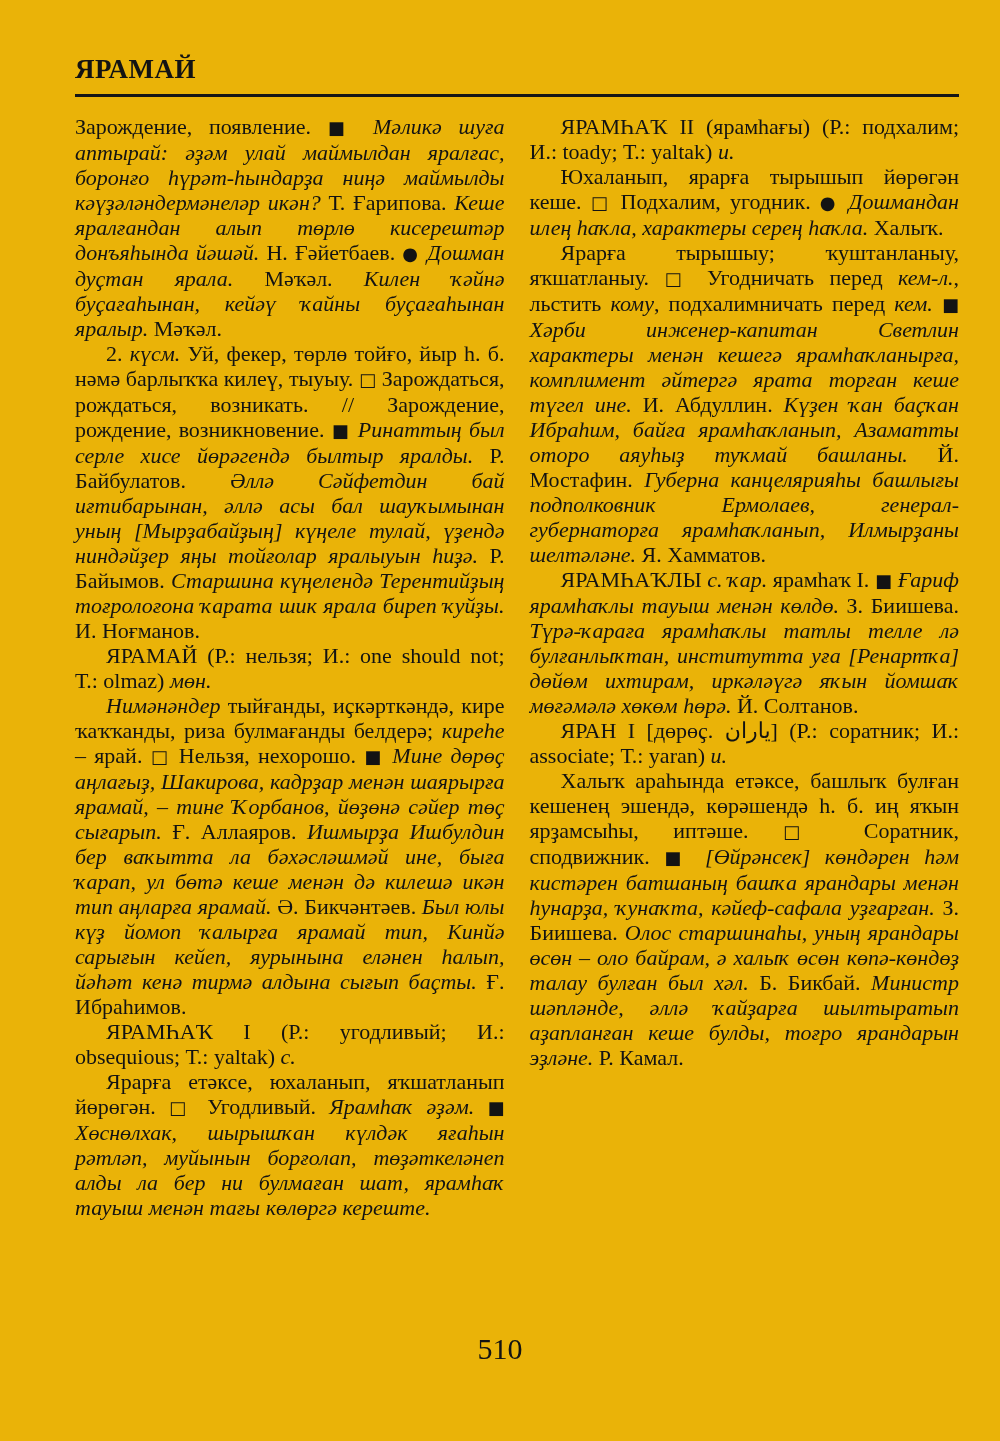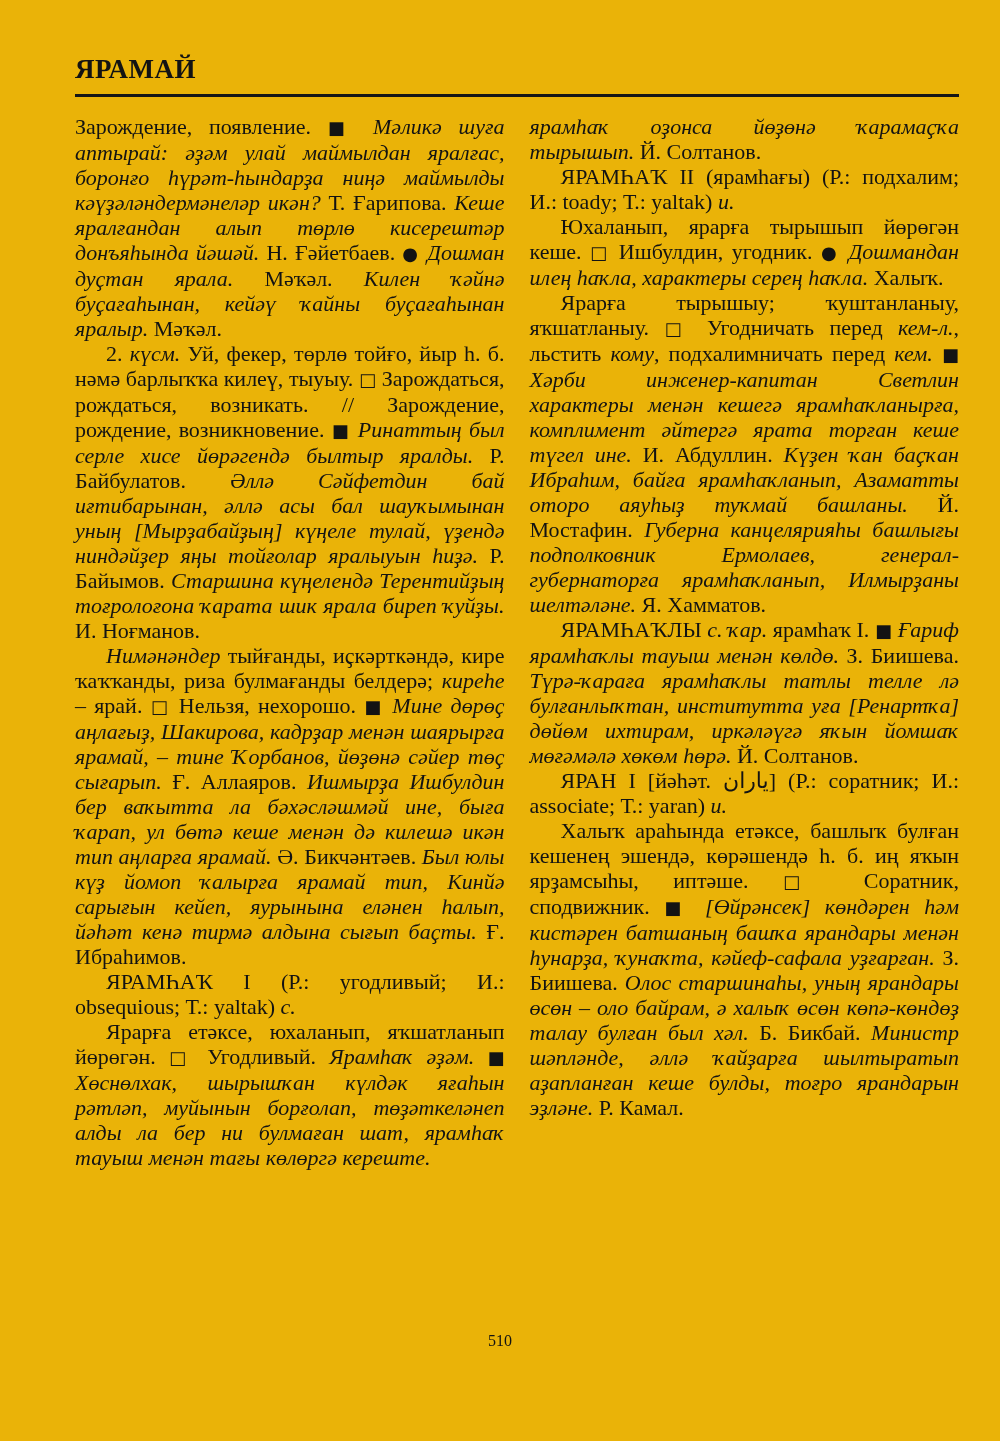--- a/index.html
+++ b/index.html
@@ -49,43 +49,43 @@
   .sym {
     font-family: "DejaVu Sans", sans-serif;
     font-size: 18px;
   }
   .page-number {
     position: absolute;
     left: 0;
     right: 0;
     top: 1332px;
     text-align: center;
-    font-size: 16px;
+    font-size: 30px;
   }
 </style>
 </head>
 <body>
 
 <div class="page">
   <div class="content">
     <div class="running-head">ЯРАМАЙ</div>
     <hr class="head-rule">
     <div class="columns">
       <div class="column">
           <p class="para"><span>Зарождение, появление. </span><span class="sym">■ </span><span class="i">Мәликә шуға аптырай: әҙәм улай маймылдан яралғас, боронғо һүрәт-һындарҙа ниңә маймылды кәүҙәләндермәнеләр икән? </span><span>Т. Ғарипова. </span><span class="i">Кеше яралғандан алып төрлө кисерештәр донъяһында йәшәй. </span><span>Н. Ғәйетбаев. </span><span class="sym">● </span><span class="i">Дошман дуҫтан ярала. </span><span>Мәҡәл. </span><span class="i">Килен ҡәйнә буҫағаһынан, кейәү ҡайны буҫағаһынан яралыр. </span><span>Мәҡәл.</span></p>
           <p class="para ind"><span class="b">2. </span><span class="i">күсм. </span><span>Уй, фекер, төрлө тойғо, йыр һ. б. нәмә барлыҡҡа килеү, тыуыу. </span><span class="sym">□ </span><span>Зарождаться, рождаться, возникать. // Зарождение, рождение, возникновение. </span><span class="sym">■ </span><span class="i">Ринаттың был серле хисе йөрәгендә былтыр яралды. </span><span>Р. Байбулатов. </span><span class="i">Әллә Сәйфетдин бай иғтибарынан, әллә асы бал шауҡымынан уның [Мырҙабайҙың] күңеле тулай, үҙендә ниндәйҙер яңы тойғолар яралыуын һиҙә. </span><span>Р. Байымов. </span><span class="i">Старшина күңелендә Терентийҙың тоғролоғона ҡарата шик ярала биреп ҡуйҙы. </span><span>И. Ноғманов.</span></p>
+          <p class="para ind"><span class="b">ЯРАМАЙ </span><span>(Р.: нельзя; И.: one should not; Т.: olmaz) </span><span class="i">мөн.</span></p>
           <p class="para ind"><span class="i">Нимәнәндер </span><span>тыйғанды, иҫкәрткәндә, кире ҡаҡҡанды, риза булмағанды белдерә; </span><span class="i">киреһе </span><span>– ярай. </span><span class="sym">□ </span><span>Нельзя, нехорошо. </span><span class="sym">■ </span><span class="i">Мине дөрөҫ аңлағыҙ, Шакирова, кадрҙар менән шаярырға ярамай, – тине Ҡорбанов, йөҙөнә сәйер төҫ сығарып. </span><span>Ғ. Аллаяров. </span><span class="i">Ишмырҙа Ишбулдин бер ваҡытта ла бәхәсләшмәй ине, быға ҡарап, ул бөтә кеше менән дә килешә икән тип аңларға ярамай. </span><span>Ә. Бикчәнтәев. </span><span class="i">Был юлы күҙ йомоп ҡалырға ярамай тип, Кинйә сарығын кейеп, яурынына еләнен һалып, йәһәт кенә тирмә алдына сығып баҫты. </span><span>Ғ. Ибраһимов.</span></p>
           <p class="para ind"><span class="b">ЯРАМҺАҠ I </span><span>(Р.: угодливый; И.: obsequious; Т.: yaltak) </span><span class="i">с.</span></p>
           <p class="para ind"><span>Ярарға етәксе, юхаланып, яҡшатланып йөрөгән. </span><span class="sym">□ </span><span>Угодливый. </span><span class="i">Ярамһаҡ әҙәм. </span><span class="sym">■ </span><span class="i">Хөснөлхак, шырышҡан күлдәк яғаһын рәтләп, муйынын борғолап, төҙәткеләнеп алды ла бер ни булмаған шат, ярамһаҡ тауыш менән тағы көлөргә кереште. </span></p>
         </div>
       <div class="column">
-          <p class="para"><span class="i">ярамһаҡ оҙонса йөҙөнә ҡарамаҫҡа тырышып. </span><span>Й. Солтанов.</span></p>
           <p class="para ind"><span class="b">ЯРАМҺАҠ II (ярамһағы) </span><span>(Р.: подхалим; И.: toady; Т.: yaltak) </span><span class="i">и.</span></p>
-          <p class="para ind"><span>Юхаланып, ярарға тырышып йөрөгән кеше. </span><span class="sym">□ </span><span>Ишбулдин, угодник. </span><span class="sym">● </span><span class="i">Дошмандан илең һаҡла, характеры серең һаҡла. </span><span>Халыҡ.</span></p>
+          <p class="para ind"><span>Юхаланып, ярарға тырышып йөрөгән кеше. </span><span class="sym">□ </span><span>Подхалим, угодник. </span><span class="sym">● </span><span class="i">Дошмандан илең һаҡла, характеры серең һаҡла. </span><span>Халыҡ.</span></p>
           <p class="para ind"><span>Ярарға тырышыу; ҡуштанланыу, яҡшатланыу. </span><span class="sym">□ </span><span>Угодничать перед </span><span class="i">кем-л.</span><span>, льстить </span><span class="i">кому</span><span>, подхалимничать перед </span><span class="i">кем. </span><span class="sym">■ </span><span class="i">Хәрби инженер-капитан Светлин характеры менән кешегә ярамһаҡланырға, комплимент әйтергә ярата торған кеше түгел ине. </span><span>И. Абдуллин. </span><span class="i">Күҙен ҡан баҫҡан Ибраһим, байға ярамһаҡланып, Азаматты оторо аяуһыҙ туҡмай башланы. </span><span>Й. Мостафин. </span><span class="i">Губерна канцелярияһы башлығы подполковник Ермолаев, генерал-губернаторға ярамһаҡланып, Илмырҙаны шелтәләне. </span><span>Я. Хамматов.</span></p>
           <p class="para ind"><span class="b">ЯРАМҺАҠЛЫ </span><span class="i">с. ҡар. </span><span class="b">ярамһаҡ I. </span><span class="sym">■ </span><span class="i">Ғариф ярамһаҡлы тауыш менән көлдө. </span><span>З. Биишева. </span><span class="i">Түрә-ҡараға ярамһаҡлы татлы телле лә булғанлыҡтан, институтта уға [Ренартҡа] дөйөм ихтирам, иркәләүгә яҡын йомшаҡ мөғәмәлә хөкөм һөрә. </span><span>Й. Солтанов.</span></p>
-          <p class="para ind"><span class="b">ЯРАН I </span><span>[йәһәт. </span><span>ياران</span><span>] (Р.: соратник; И.: associate; Т.: yaran) </span><span class="i">и.</span></p>
+          <p class="para ind"><span class="b">ЯРАН I </span><span>[дөрөҫ. </span><span>ياران</span><span>] (Р.: соратник; И.: associate; Т.: yaran) </span><span class="i">и.</span></p>
           <p class="para ind"><span>Халыҡ араһында етәксе, башлыҡ булған кешенең эшендә, көрәшендә һ. б. иң яҡын ярҙамсыһы, иптәше. </span><span class="sym">□ </span><span>Соратник, сподвижник. </span><span class="sym">■ </span><span class="i">[Өйрәнсек] көндәрен һәм кистәрен батшаның башҡа ярандары менән һунарҙа, ҡунаҡта, кәйеф-сафала уҙғарған. </span><span>З. Биишева. </span><span class="i">Олос старшинаһы, уның ярандары өсөн – оло байрам, ә халыҡ өсөн көпә-көндөҙ талау булған был хәл. </span><span>Б. Бикбай. </span><span class="i">Министр шәпләнде, әллә ҡайҙарға шылтыратып аҙапланған кеше булды, тоғро ярандарын эҙләне. </span><span>Р. Камал.</span></p>
         </div>
     </div>
   </div>
   <div class="page-number">510</div>
 </div>
 
 </body></html>

